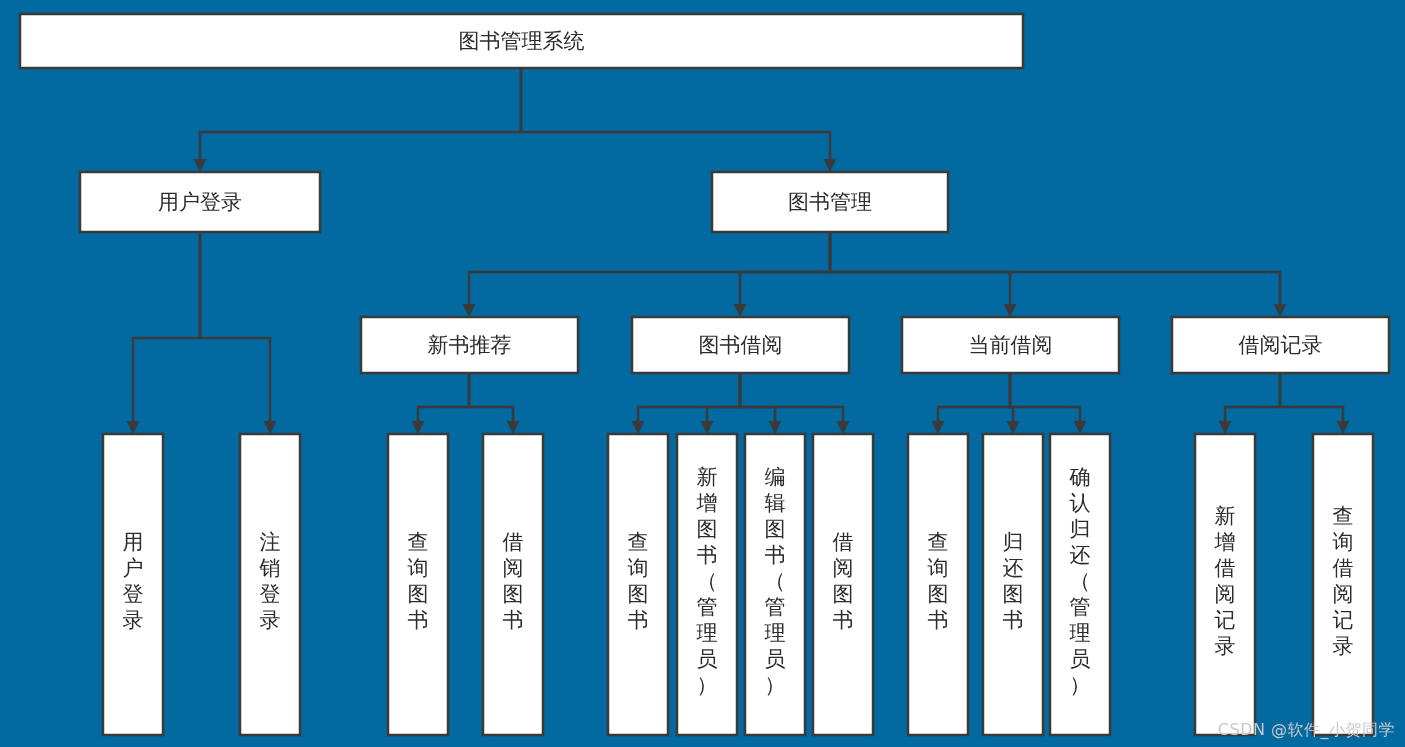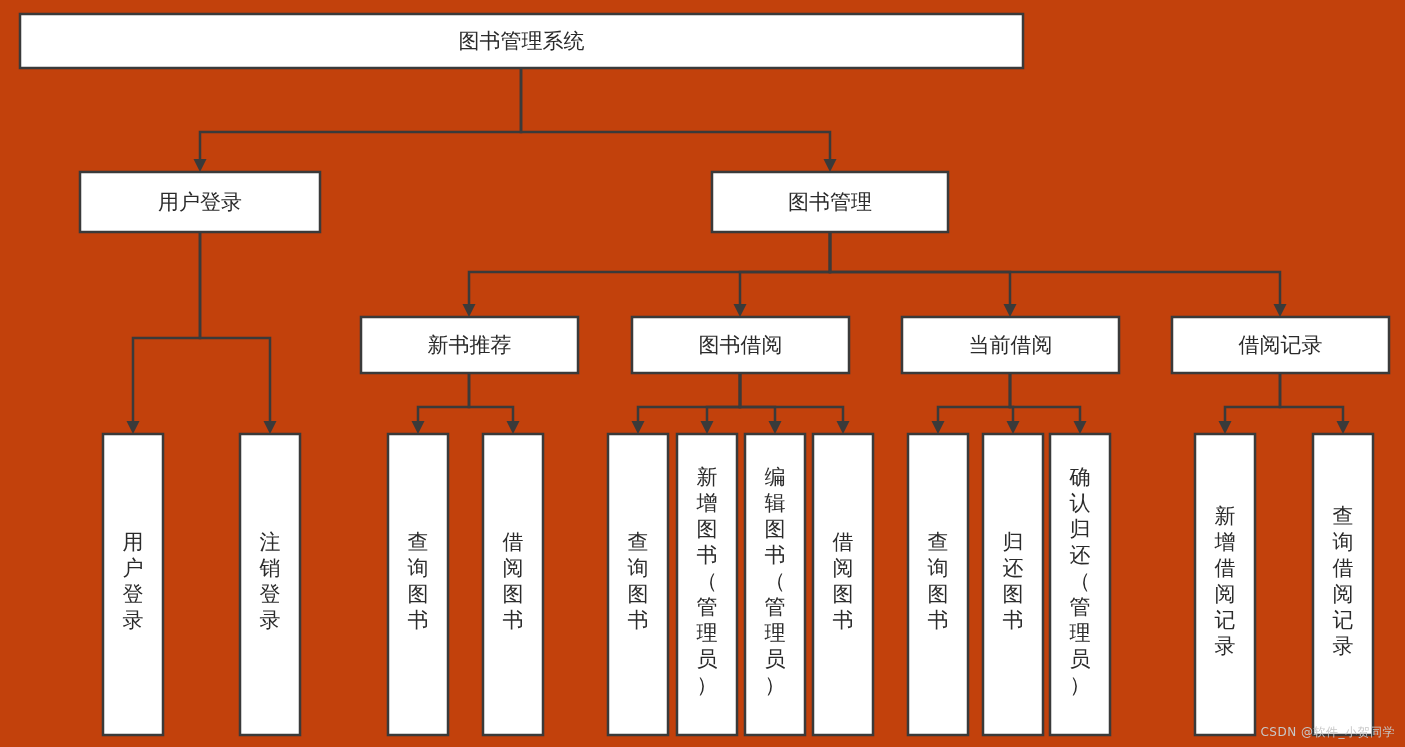--- a/index.html
+++ b/index.html
@@ -8,21 +8,21 @@
     padding: 0;
     background: #ffffff;
   }
   body {
     font-family: "DejaVu Sans", "Liberation Sans", sans-serif;
   }
   #diagram-root {
     position: relative;
     width: 1405px;
     height: 747px;
-    background: #c2410c;
+    background: #0369a1;
     overflow: hidden;
   }
   svg#tree-svg {
     position: absolute;
     left: 0;
     top: 0;
     width: 1405px;
     height: 747px;
     display: block;
   }
@@ -52,21 +52,21 @@
     fill: #2b2b2b;
     font-family: "DejaVu Sans", "Liberation Sans", sans-serif;
     font-size: 21px;
     text-anchor: middle;
   }
   .watermark {
     position: absolute;
     right: 10px;
     bottom: 6px;
     color: #c8c8c8;
-    font-size: 12px;
+    font-size: 16px;
     font-family: "DejaVu Sans", "Liberation Sans", sans-serif;
     letter-spacing: 0.5px;
     white-space: nowrap;
     user-select: none;
   }
 </style>
 </head>
 <body>
 
 <div id="diagram-root">

